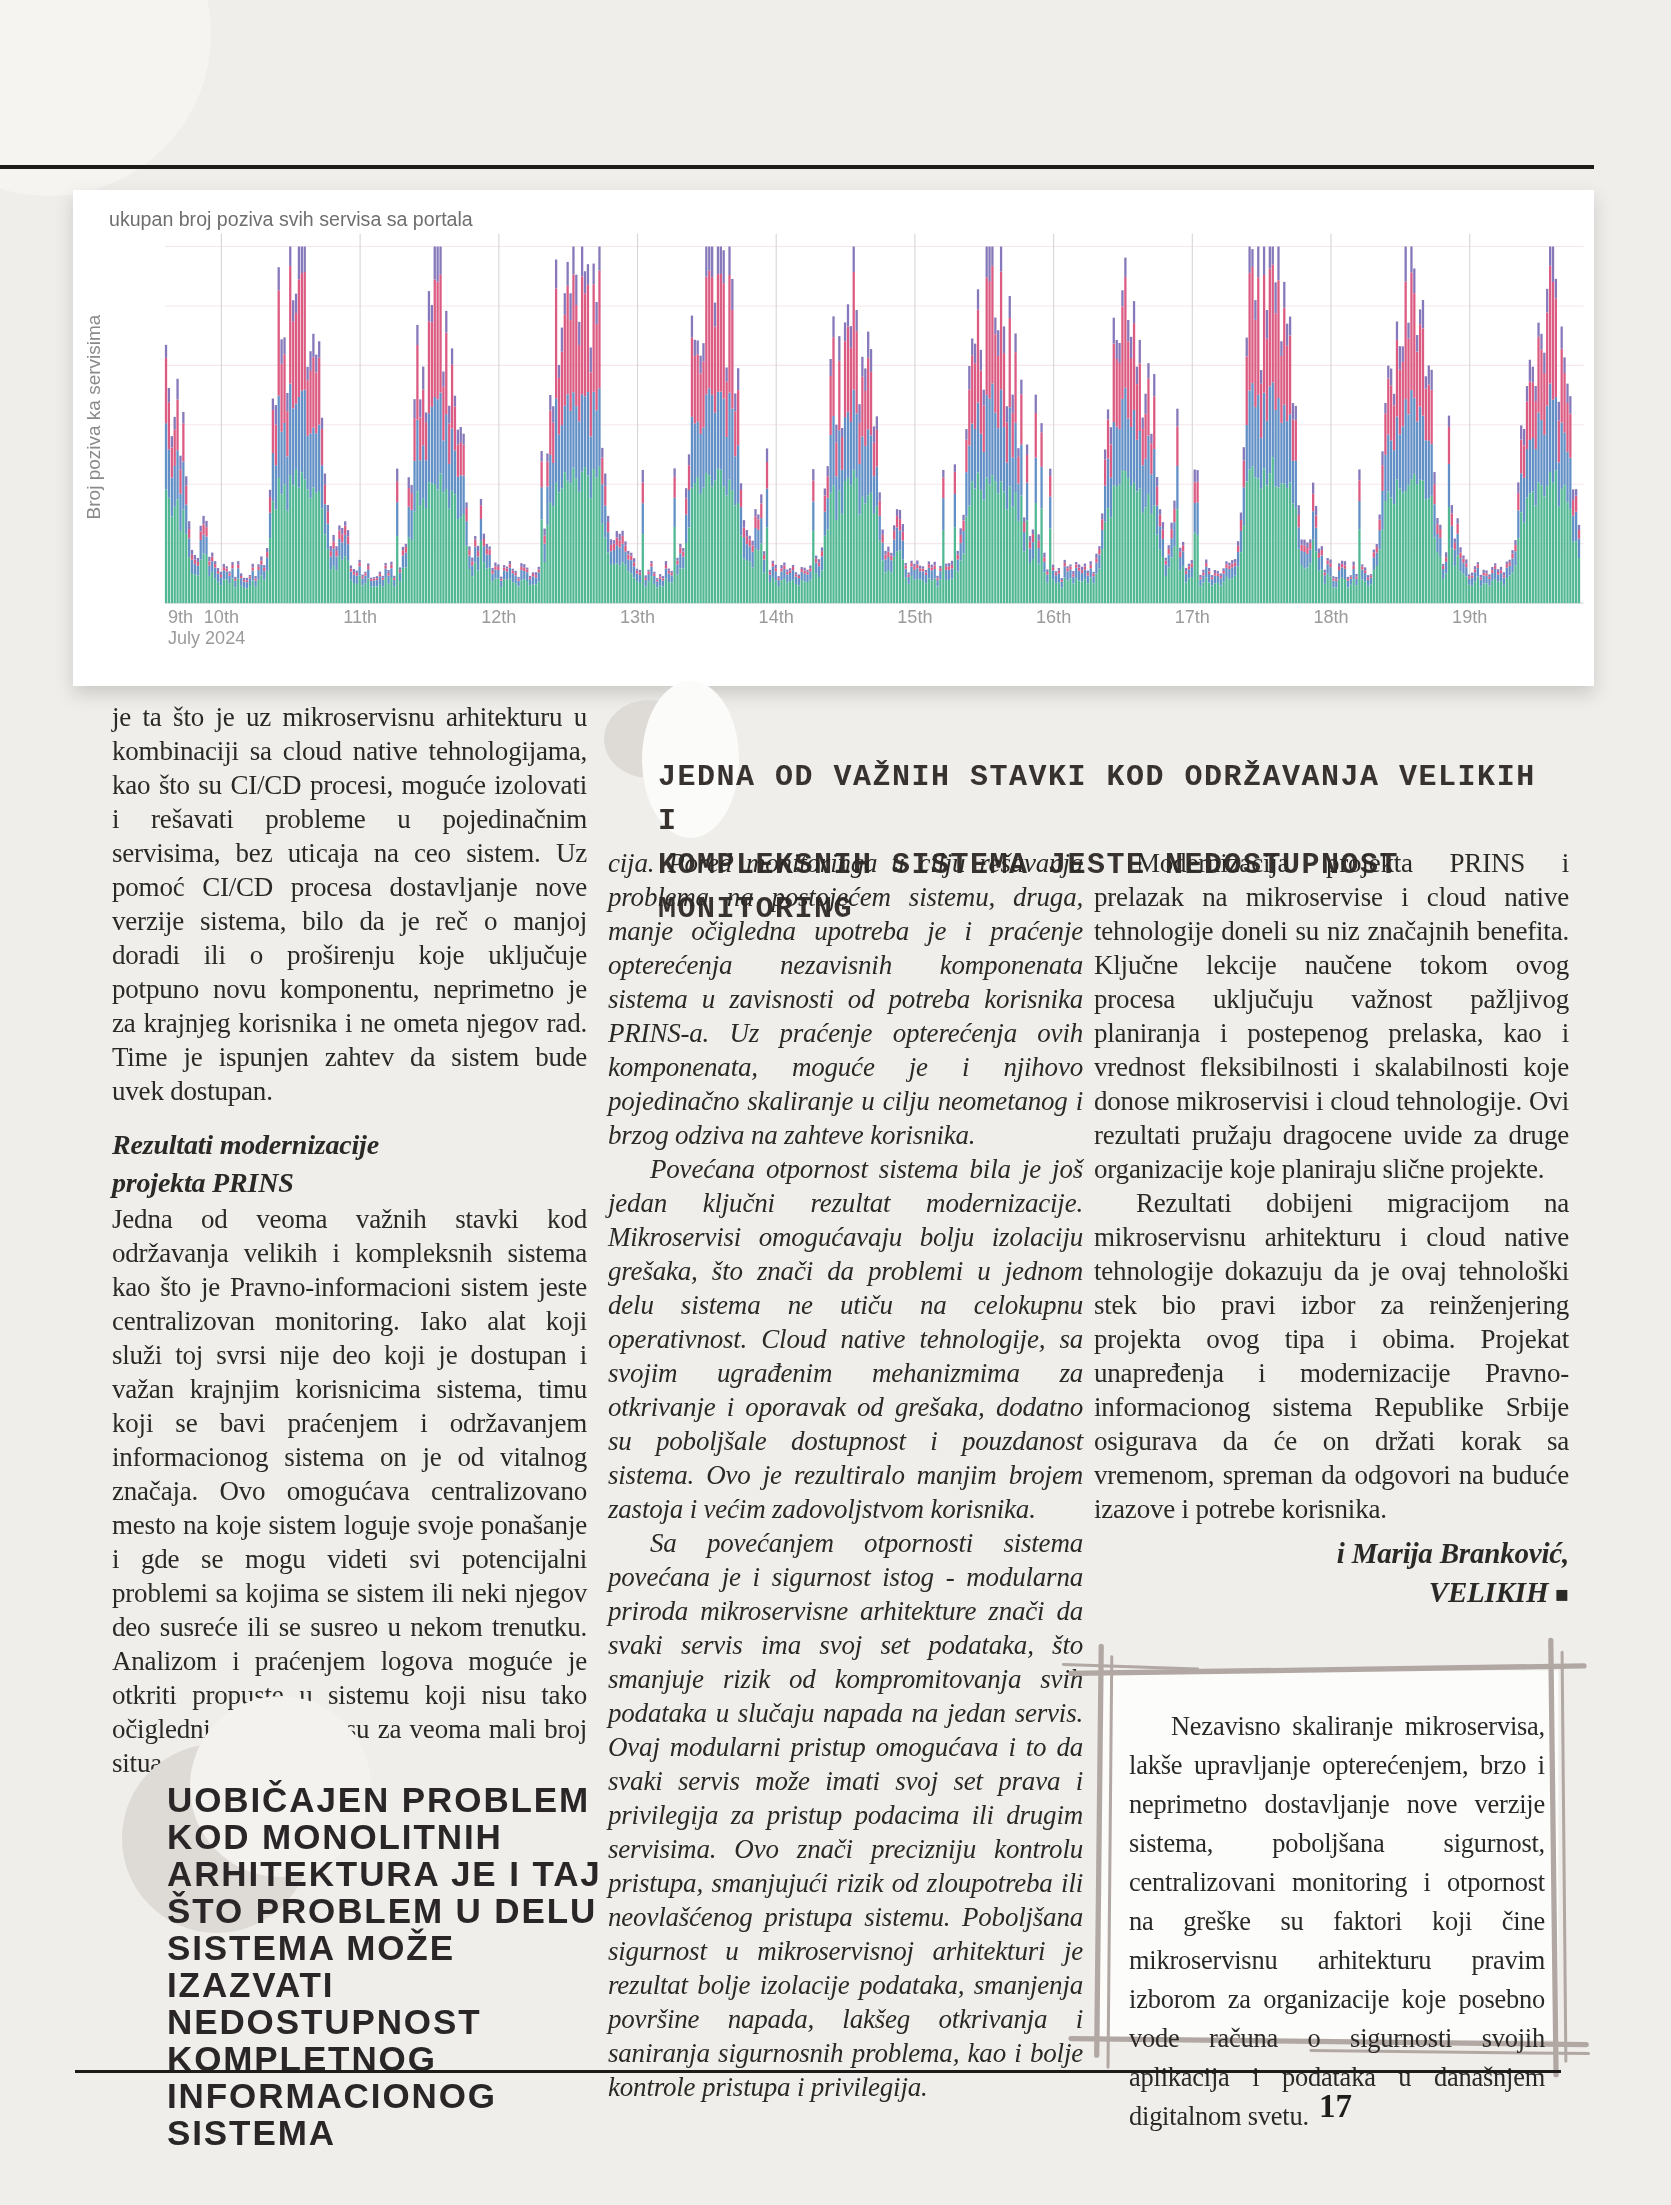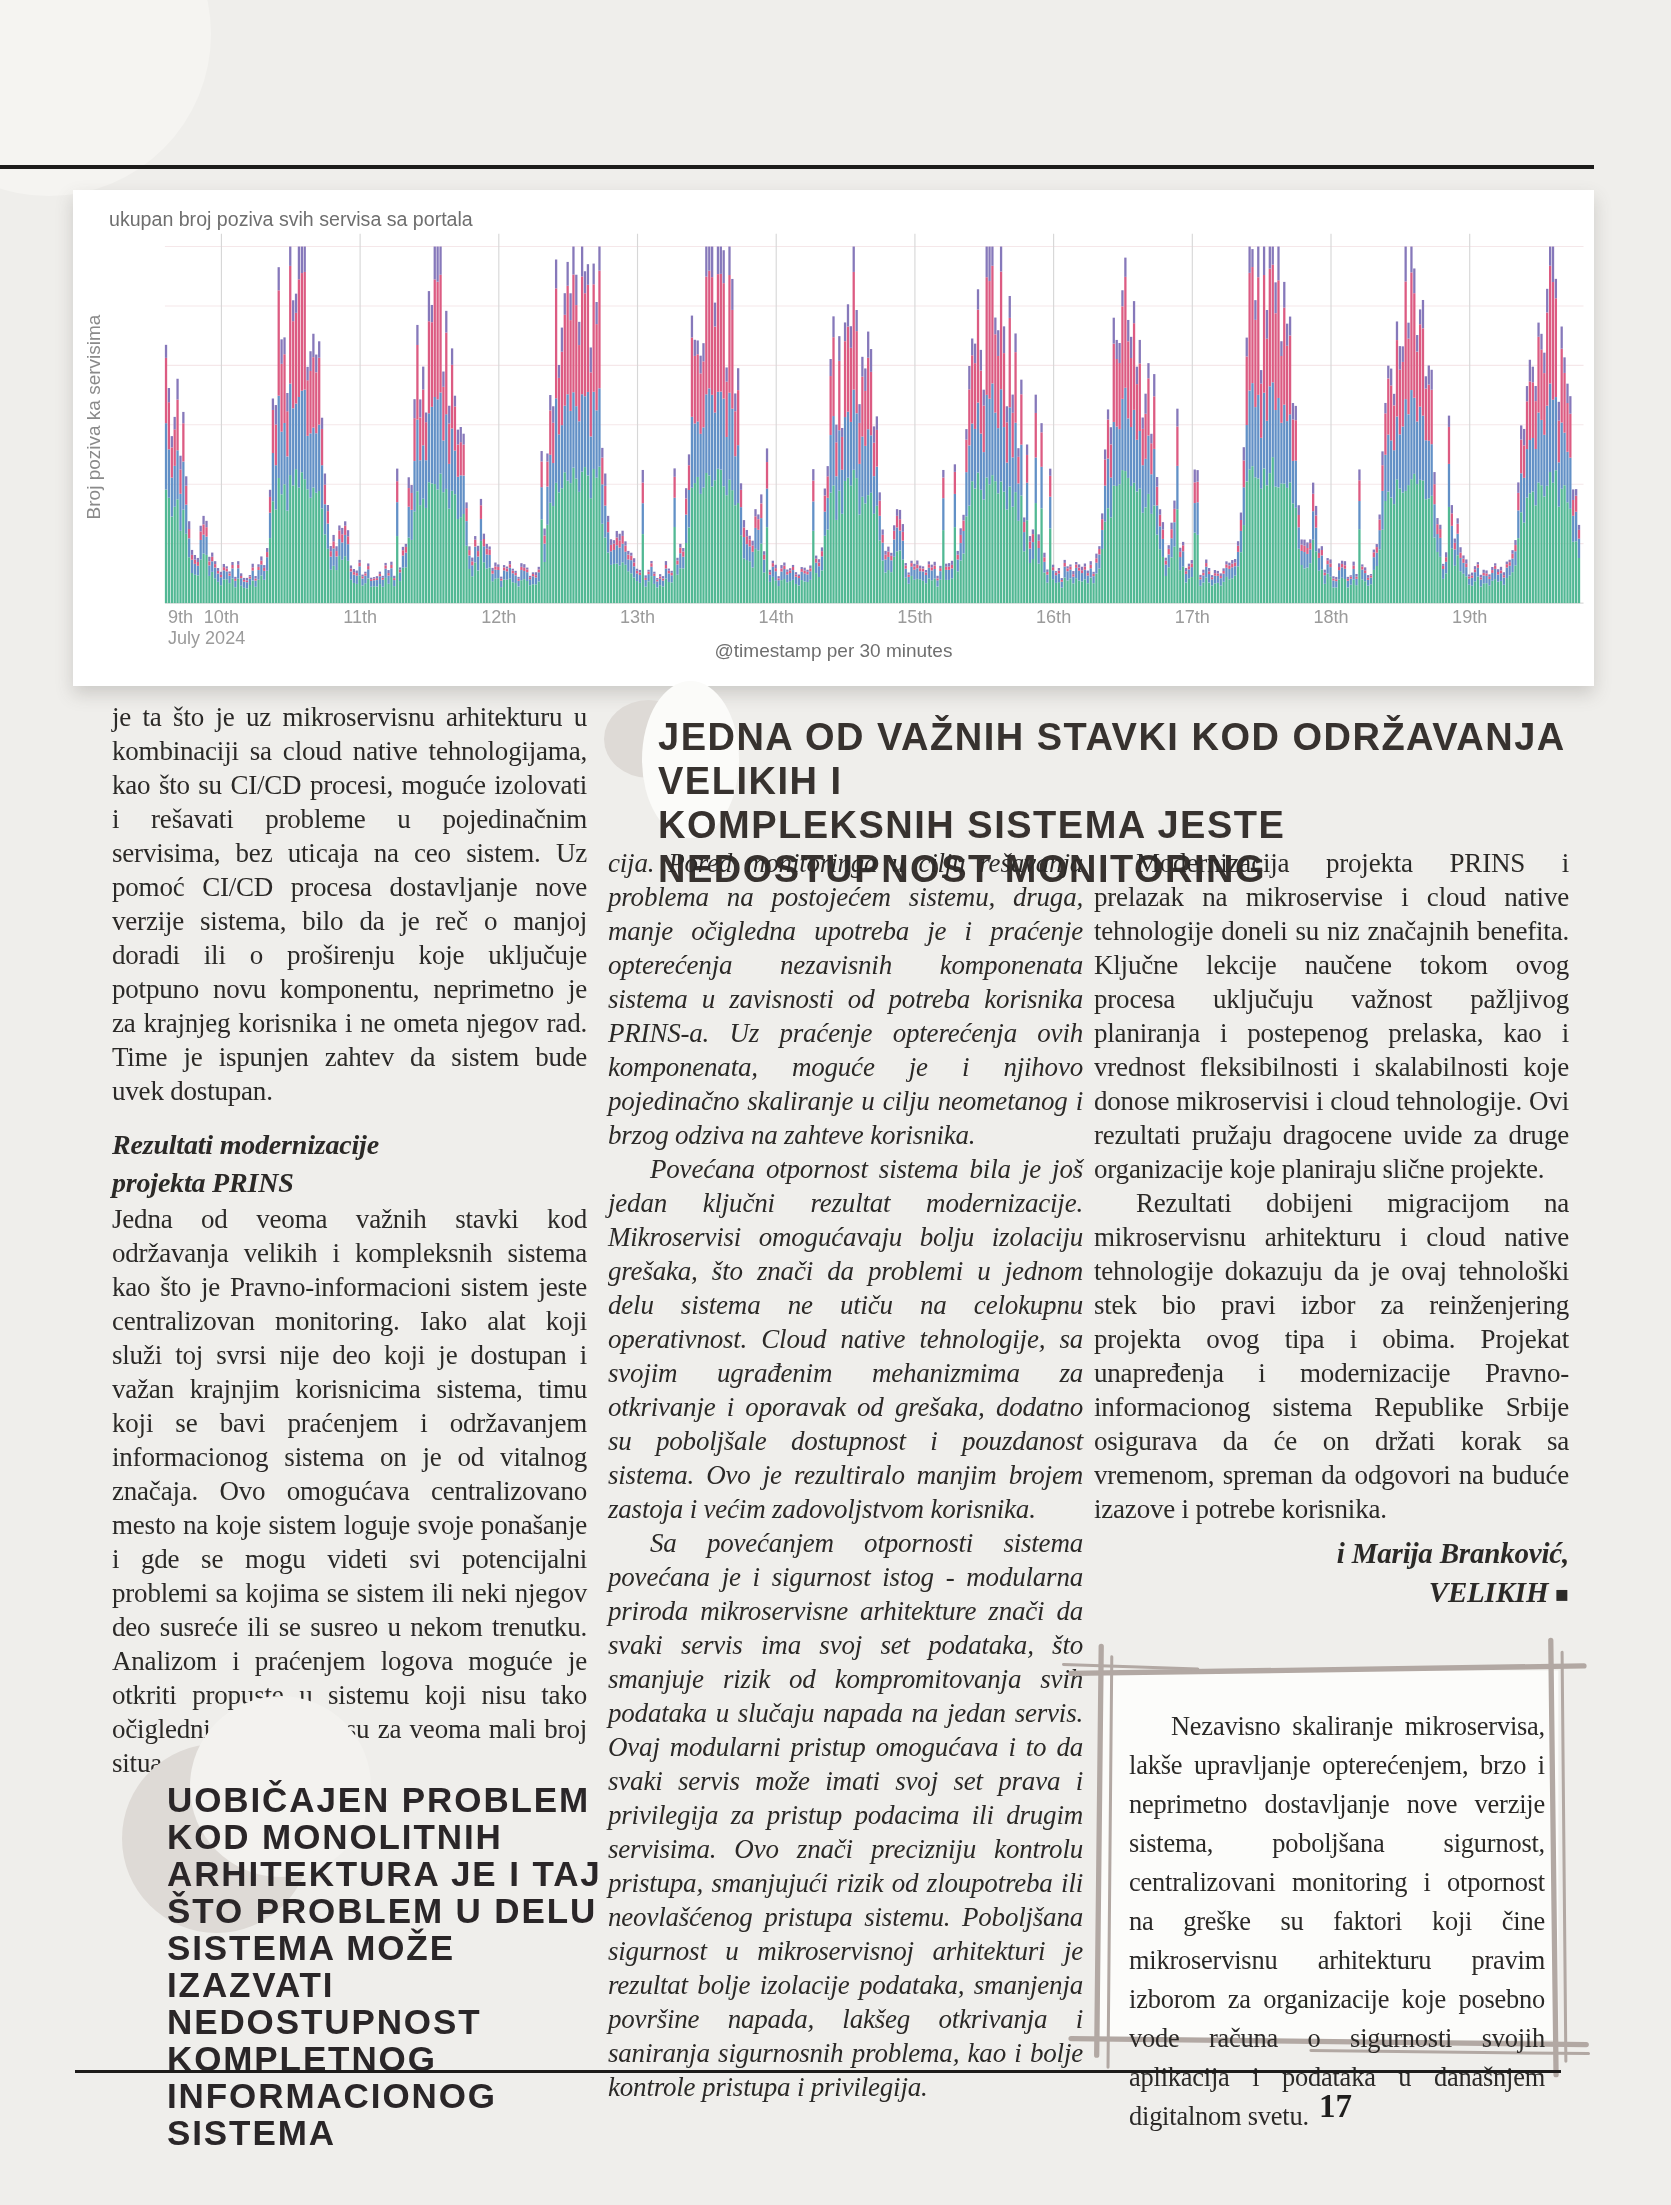--- a/index.html
+++ b/index.html
@@ -17,22 +17,22 @@
                box-shadow:0 7.5px 16.6px rgba(80,78,74,.22);}
   .chart-title{position:absolute;left:36px;top:18px;font-family:"Liberation Sans",sans-serif;
                font-size:19.6px;color:#6f6f6f;}
   .y-label{position:absolute;left:-190px;top:216px;width:422px;text-align:center;
            transform:rotate(-90deg);font-family:"Liberation Sans",sans-serif;font-size:19px;color:#8a8a8a;}
   .x-label{position:absolute;left:0;top:450px;width:1521px;text-align:center;
            font-family:"Liberation Sans",sans-serif;font-size:19px;color:#6f6f6f;}
   .chart-svg{position:absolute;left:0;top:0;width:1521px;height:496px;}
   .tick{font-family:"Liberation Sans",sans-serif;font-size:24px;fill:#9b9b9b;}
   
-  .pq-top{position:absolute;left:658px;top:715px;width:913px;font-family:Liberation Sans, sans-serif;
-          font-weight:bold;font-size:38px;line-height:44px;letter-spacing:1.5px;color:#37322f;}
+  .pq-top{position:absolute;left:658px;top:755px;width:913px;font-family:Liberation Mono, monospace;
+          font-weight:bold;font-size:30px;line-height:44px;letter-spacing:1.5px;color:#37322f;}
   .qdeco{position:absolute;border-radius:50%;}
   
   .col{position:absolute;width:475px;font-size:27px;line-height:34px;text-align:justify;letter-spacing:-0.2px;}
   .col p{margin:0;}
   .indent{text-indent:42px;}
   .col1{left:112px;top:700px;}
   .col2{left:608px;top:846px;font-style:italic;}
   .col3{left:1094px;top:846px;}
   .sec-heading{margin:18px 0 0 0;font-size:28px;line-height:38px;font-weight:bold;font-style:italic;}
   .byline{margin-top:7.5px;text-align:right;font-weight:bold;font-style:italic;font-size:29px;line-height:39px;}
@@ -2041,21 +2041,20 @@
         <rect x="1991.7" y="426.7" width="3.03" height="39.2" fill="#6290c6"></rect>
         <rect x="1991.7" y="405.7" width="3.03" height="21.1" fill="#dc5b82"></rect>
         <rect x="1991.7" y="396.8" width="3.03" height="8.8" fill="#8678ba"></rect>
         <rect x="1995.5" y="488.2" width="3.03" height="59.8" fill="#52b894"></rect>
         <rect x="1995.5" y="462.4" width="3.03" height="25.8" fill="#6290c6"></rect>
         <rect x="1995.5" y="450.9" width="3.03" height="11.6" fill="#dc5b82"></rect>
         <rect x="1995.5" y="444.3" width="3.03" height="6.6" fill="#8678ba"></rect>
       </svg>
     <div class="chart-title">ukupan broj poziva svih servisa sa portala</div>
     <div class="y-label">Broj poziva ka servisima</div>
-    <div class="x-label">@timestamp per 30 minutes</div>
   </section>
 
   <div class="qdeco" style="left:604px;top:700px;width:89px;height:78px;background:#dedad6;"></div>
   <div class="qdeco" style="left:642px;top:681px;width:97px;height:157px;background:#fbfbf9;"></div>
 
   <div class="pq-top">
     <div>JEDNA OD VAŽNIH STAVKI KOD ODRŽAVANJA VELIKIH I</div>
     <div>KOMPLEKSNIH SISTEMA JESTE NEDOSTUPNOST MONITORING</div>
   </div>
 

